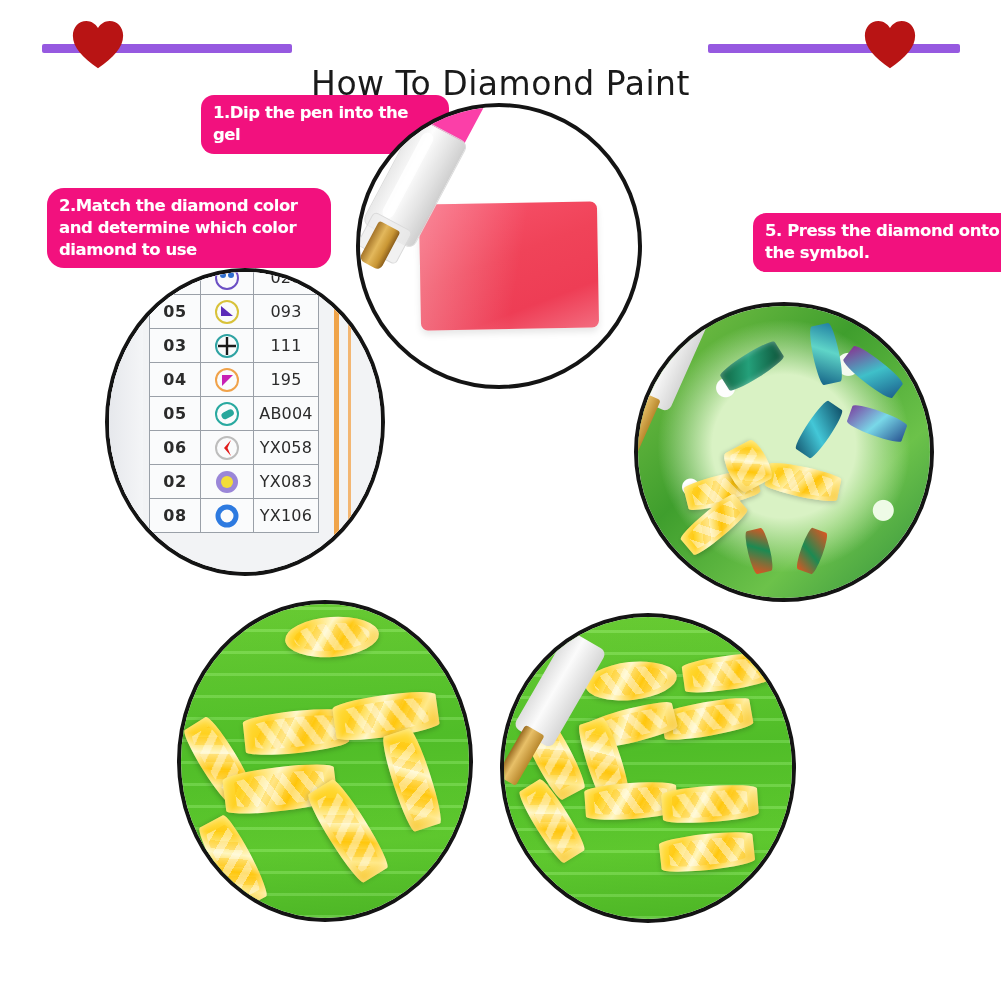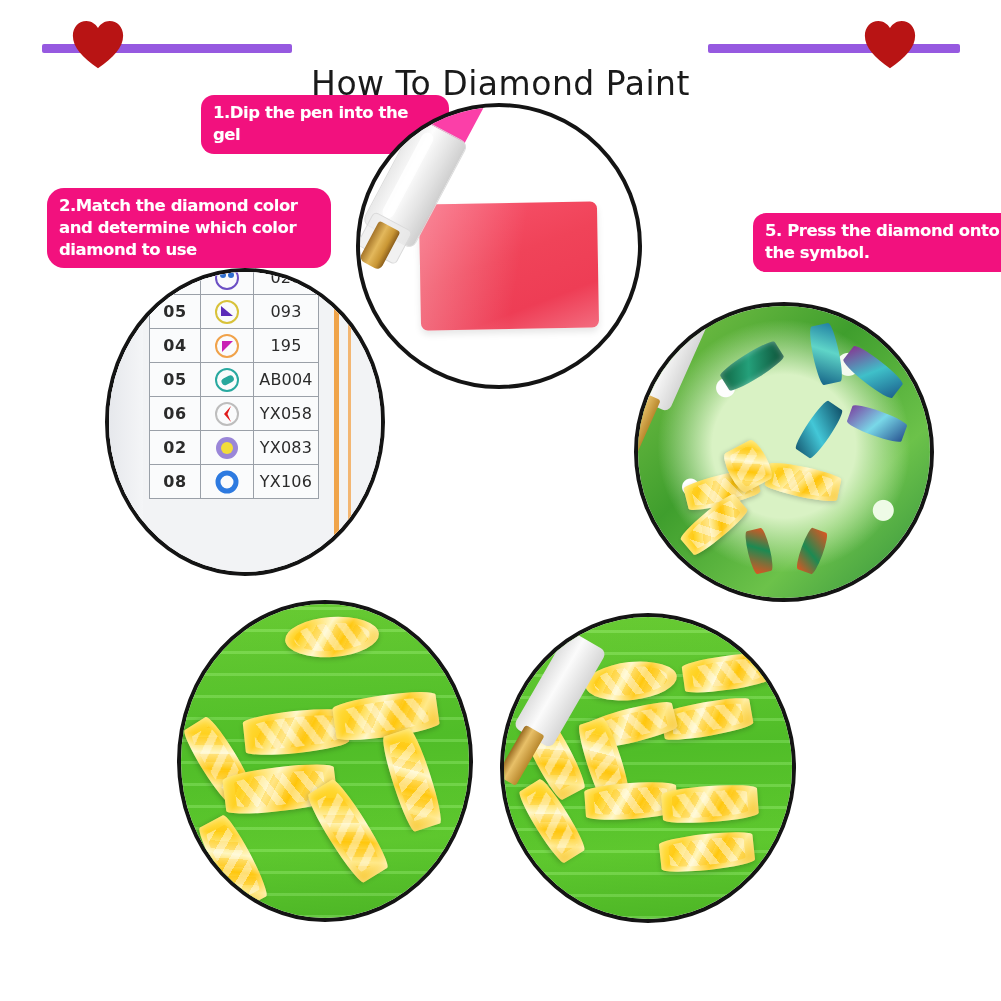--- a/index.html
+++ b/index.html
@@ -198,20 +198,32 @@
               <td class="c-num">05</td>
               <td class="c-sym">
                 <span class="sym">
                   <svg viewBox="0 0 28 28">
                     <circle cx="14" cy="14" r="11" fill="none" stroke="#d8c23a" stroke-width="2"></circle>
                     <path d="M8 18h12L8 8z" fill="#5b2bb8"></path>
                   </svg>
                 </span>
               </td>
               <td class="c-code">093</td>
+            </tr>
+            <tr>
+              <td class="c-num">03</td>
+              <td class="c-sym">
+                <span class="sym">
+                  <svg viewBox="0 0 28 28">
+                    <circle cx="14" cy="14" r="11" fill="none" stroke="#2fa3a3" stroke-width="2"></circle>
+                    <path d="M14 5v18M5 14h18" stroke="#1a1a1a" stroke-width="2.4"></path>
+                  </svg>
+                </span>
+              </td>
+              <td class="c-code">111</td>
             </tr>
             <tr>
               <td class="c-num">04</td>
               <td class="c-sym">
                 <span class="sym">
                   <svg viewBox="0 0 28 28">
                     <circle cx="14" cy="14" r="11" fill="none" stroke="#f0a24a" stroke-width="2"></circle>
                     <path d="M9 9h11L9 20z" fill="#c820b4"></path>
                   </svg>
                 </span>

